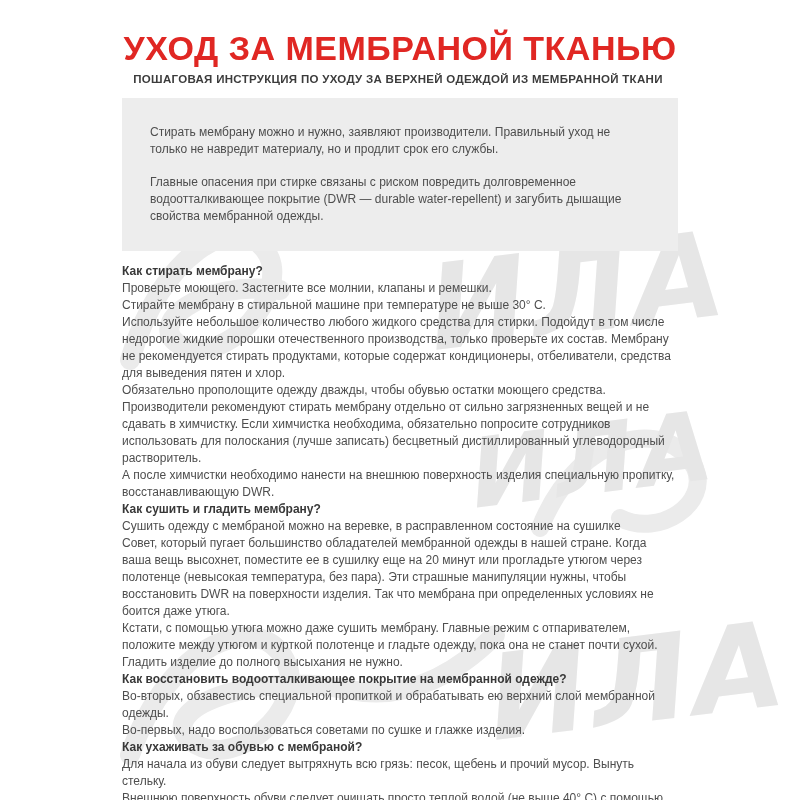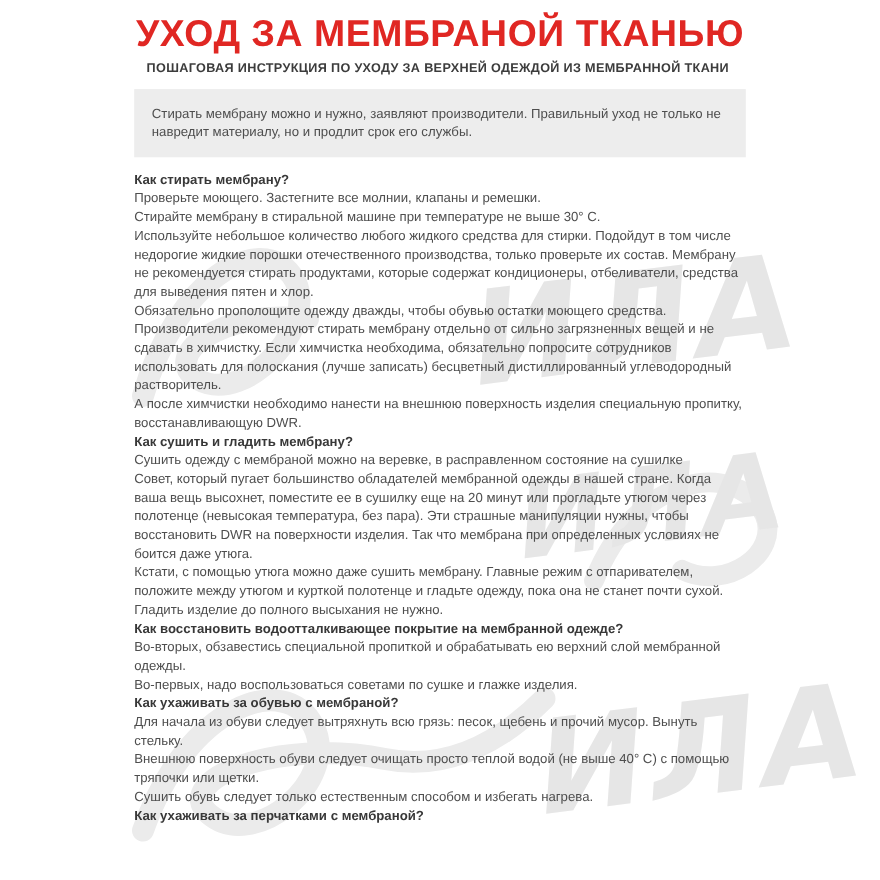--- a/index.html
+++ b/index.html
@@ -8,28 +8,28 @@
 
   
   .wm-layer{position:absolute;inset:0;pointer-events:none;z-index:0;}
   .wm-block{position:absolute;color:#e6e6e6;font-weight:bold;font-style:italic;
             font-size:118px;letter-spacing:4px;transform:rotate(-7deg);
             font-family:"DejaVu Sans",sans-serif;line-height:1;}
   .wm-svg{position:absolute;}
 
   
   .content{position:relative;z-index:1;}
-  header{padding-top:13px;text-align:center;}
+  header{padding-top:30px;text-align:center;}
   h1{margin:0;font-size:34px;line-height:36px;font-weight:bold;color:#e02723;letter-spacing:0.5px;}
   h2{margin:7px 4px 0 0;font-size:11.5px;font-weight:bold;color:#3c3c3c;letter-spacing:0.3px;}
 
   .column{width:556px;margin:0 auto;}
   .intro{background:#ededed;padding:10px 12px;margin-top:13px;
          font-size:12px;line-height:17px;color:#4e4e4e;}
-  .intro p{margin:4px;}
+  .intro p{margin:16px;}
 
   main{margin-top:12px;font-size:12px;line-height:17px;color:#4e4e4e;}
   main h3{margin:0;font-size:12px;line-height:17px;font-weight:bold;color:#383838;}
   main p{margin:0;}
 </style>
 </head>
 <body>
 
 <div class="page">
 
@@ -52,20 +52,21 @@
 
   <div class="content">
     <header>
       <h1>УХОД ЗА МЕМБРАНОЙ ТКАНЬЮ</h1>
       <h2>ПОШАГОВАЯ ИНСТРУКЦИЯ ПО УХОДУ ЗА ВЕРХНЕЙ ОДЕЖДОЙ ИЗ МЕМБРАННОЙ ТКАНИ</h2>
     </header>
 
     <div class="column">
       <div class="intro">
         <p>Стирать мембрану можно и нужно, заявляют производители. Правильный уход не только не навредит материалу, но и продлит срок его службы.</p>
+        <p>Главные опасения при стирке связаны с риском повредить долговременное водоотталкивающее покрытие (DWR — durable water-repellent) и загубить дышащие свойства мембранной одежды.</p>
       </div>
 
       <main id="sections">
           <section>
             <h3>Как стирать мембрану?</h3>
             <p>Проверьте моющего. Застегните все молнии, клапаны и ремешки.</p>
             <p>Стирайте мембрану в стиральной машине при температуре не выше 30° C.</p>
             <p>Используйте небольшое количество любого жидкого средства для стирки. Подойдут в том числе недорогие жидкие порошки отечественного производства, только проверьте их состав. Мембрану не рекомендуется стирать продуктами, которые содержат кондиционеры, отбеливатели, средства для выведения пятен и хлор.</p>
             <p>Обязательно прополощите одежду дважды, чтобы обувью остатки моющего средства.</p>
             <p>Производители рекомендуют стирать мембрану отдельно от сильно загрязненных вещей и не сдавать в химчистку. Если химчистка необходима, обязательно попросите сотрудников использовать для полоскания (лучше записать) бесцветный дистиллированный углеводородный растворитель.</p>

